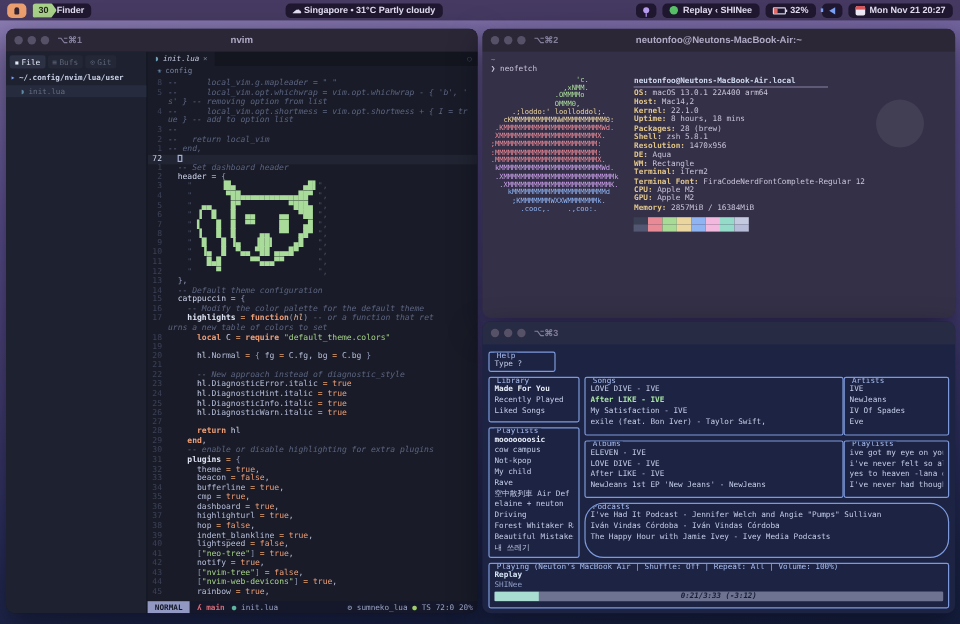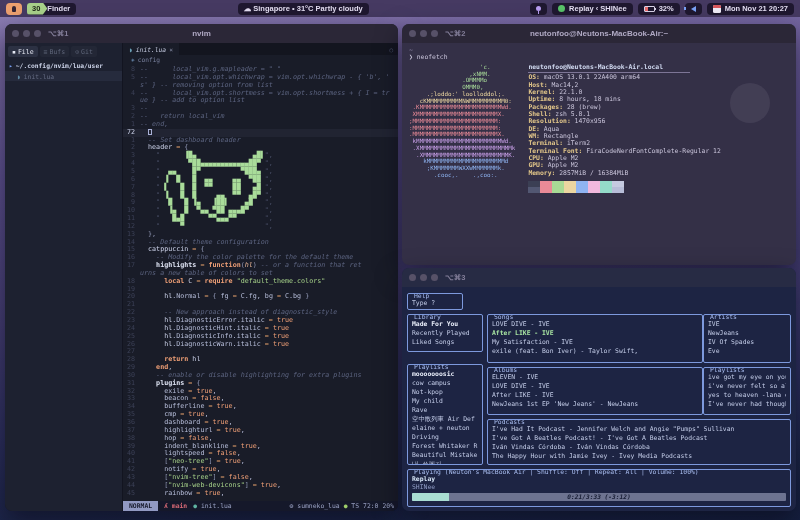--- a/index.html
+++ b/index.html
@@ -101,28 +101,28 @@
   #win-spt { left:402px; top:268px; width:394px; height:243px; background:#1d2443; }
   #win-spt .titlebar { background:#272b44; }
   .spt-body { padding:6px 5px 4px; font-family:"DejaVu Sans Mono", monospace; font-size:6.4px; line-height:9px; color:#c3cce8; display:flex; flex-direction:column; gap:4px; height:224px; }
   .panel { border:1px solid #7d99dd; border-radius:2px; position:relative; padding:3px 4px 1px; overflow:hidden; }
   .plabel { position:absolute; top:-1px; left:4px; background:#1d2443; padding:0 2px; color:#a9bdf0; line-height:6px; font-size:6.4px; }
   .spt-top { display:flex; gap:4px; flex:none; }
   .p-search { flex:1; height:17px; }
   .p-help { width:56px; height:17px; }
   .panel .val { padding-top:3px; line-height:7px; }
   .spt-mid { display:flex; gap:4px; flex:1; min-height:0; }
-  .col-left { width:76px; display:flex; flex-direction:column; gap:12px; flex:none; }
+  .col-left { width:76px; display:flex; flex-direction:column; gap:4px; flex:none; }
   .p-library { height:38px; flex:none; }
   .p-pll { flex:1; }
   .col-main { flex:1; display:flex; flex-direction:column; gap:4px; min-width:0; }
   .mrow { display:flex; gap:0; flex:1; min-height:0; }
   .p-songs,.p-albums { flex:1; min-width:0; }
   .p-artists,.p-plr { width:88px; flex:none; }
-  .p-podcasts { height:46px; flex:none; }
+  .p-podcasts { height:46px; flex:none;border-radius:16px; }
   .items { padding-top:2px; }
   .item { white-space:nowrap; overflow:hidden; }
   .item.em { font-weight:bold; color:#eaeffb; }
   .item.sel { font-weight:bold; color:#a6e3a1; }
   .p-playing { height:38px; flex:none; }
   .tr-name { font-weight:bold; color:#d7e6f7; padding-top:2px; line-height:8px; }
   .tr-artist { color:#8f9bc4; line-height:8px; }
   .bar { margin-top:2px; height:8px; background:#6d7390; position:relative; border-radius:1px; overflow:hidden; }
   .bar-fill { position:absolute; left:0; top:0; bottom:0; background:#a9ddd2; }
   .bar-text { position:absolute; width:100%; text-align:center; font-style:italic; font-weight:bold; color:#161c33; font-size:6.2px; line-height:8px; }
@@ -246,21 +246,21 @@
           <div class="crow"><span class="gut">22</span><span class="ctext"><span class="c-c">      -- New approach instead of diagnostic_style</span></span></div>
           <div class="crow"><span class="gut">23</span><span class="ctext"><span class="c-v">      hl</span><span class="c-t">.DiagnosticError.italic</span><span class="c-o"> = </span><span class="c-x">true</span></span></div>
           <div class="crow"><span class="gut">24</span><span class="ctext"><span class="c-v">      hl</span><span class="c-t">.DiagnosticHint.italic</span><span class="c-o"> = </span><span class="c-x">true</span></span></div>
           <div class="crow"><span class="gut">25</span><span class="ctext"><span class="c-v">      hl</span><span class="c-t">.DiagnosticInfo.italic</span><span class="c-o"> = </span><span class="c-x">true</span></span></div>
           <div class="crow"><span class="gut">26</span><span class="ctext"><span class="c-v">      hl</span><span class="c-t">.DiagnosticWarn.italic</span><span class="c-o"> = </span><span class="c-x">true</span></span></div>
           <div class="crow"><span class="gut">27</span><span class="ctext"></span></div>
           <div class="crow"><span class="gut">28</span><span class="ctext"><span class="c-k">      return</span><span class="c-v"> hl</span></span></div>
           <div class="crow"><span class="gut">29</span><span class="ctext"><span class="c-k">    end</span><span class="c-t">,</span></span></div>
           <div class="crow"><span class="gut">30</span><span class="ctext"><span class="c-c">    -- enable or disable highlighting for extra plugins</span></span></div>
           <div class="crow"><span class="gut">31</span><span class="ctext"><span class="c-f">    plugins</span><span class="c-o"> = </span><span class="c-b">{</span></span></div>
-          <div class="crow"><span class="gut">32</span><span class="ctext"><span class="c-t">      exile</span><span class="c-o"> = </span><span class="c-x">true</span><span class="c-t">,</span></span></div>
+          <div class="crow"><span class="gut">32</span><span class="ctext"><span class="c-t">      theme</span><span class="c-o"> = </span><span class="c-x">true</span><span class="c-t">,</span></span></div>
           <div class="crow"><span class="gut">33</span><span class="ctext"><span class="c-t">      beacon</span><span class="c-o"> = </span><span class="c-x">false</span><span class="c-t">,</span></span></div>
           <div class="crow"><span class="gut">34</span><span class="ctext"><span class="c-t">      bufferline</span><span class="c-o"> = </span><span class="c-x">true</span><span class="c-t">,</span></span></div>
           <div class="crow"><span class="gut">35</span><span class="ctext"><span class="c-t">      cmp</span><span class="c-o"> = </span><span class="c-x">true</span><span class="c-t">,</span></span></div>
           <div class="crow"><span class="gut">36</span><span class="ctext"><span class="c-t">      dashboard</span><span class="c-o"> = </span><span class="c-x">true</span><span class="c-t">,</span></span></div>
           <div class="crow"><span class="gut">37</span><span class="ctext"><span class="c-t">      highlighturl</span><span class="c-o"> = </span><span class="c-x">true</span><span class="c-t">,</span></span></div>
           <div class="crow"><span class="gut">38</span><span class="ctext"><span class="c-t">      hop</span><span class="c-o"> = </span><span class="c-x">false</span><span class="c-t">,</span></span></div>
           <div class="crow"><span class="gut">39</span><span class="ctext"><span class="c-t">      indent_blankline</span><span class="c-o"> = </span><span class="c-x">true</span><span class="c-t">,</span></span></div>
           <div class="crow"><span class="gut">40</span><span class="ctext"><span class="c-t">      lightspeed</span><span class="c-o"> = </span><span class="c-x">false</span><span class="c-t">,</span></span></div>
           <div class="crow"><span class="gut">41</span><span class="ctext"><span class="c-b">      [</span><span class="c-s">"neo-tree"</span><span class="c-b">]</span><span class="c-o"> = </span><span class="c-x">true</span><span class="c-t">,</span></span></div>
           <div class="crow"><span class="gut">42</span><span class="ctext"><span class="c-t">      notify</span><span class="c-o"> = </span><span class="c-x">true</span><span class="c-t">,</span></span></div>
@@ -424,21 +424,20 @@
                 <div class="item">i've never felt so alone</div>
                 <div class="item">yes to heaven -lana del rey</div>
                 <div class="item">I've never had thoughts that control me</div>
               </div>
           </div>
         </div>
         <div class="panel p-podcasts">
           <span class="plabel">Podcasts</span>
           <div class="items">
               <div class="item">I've Had It Podcast - Jennifer Welch and Angie "Pumps" Sullivan</div>
-              <div class="item">I've Got A Beatles Podcast! - I've Got A Beatles Podcast</div>
               <div class="item">Iván Vindas Córdoba - Iván Vindas Córdoba</div>
               <div class="item">The Happy Hour with Jamie Ivey - Ivey Media Podcasts</div>
             </div>
         </div>
       </div>
     </div>
     <div class="panel p-playing">
       <span class="plabel">Playing (Neuton's MacBook Air | Shuffle: Off | Repeat: All | Volume: 100%)</span>
       <div class="tr-name">Replay</div>
       <div class="tr-artist">SHINee</div>

